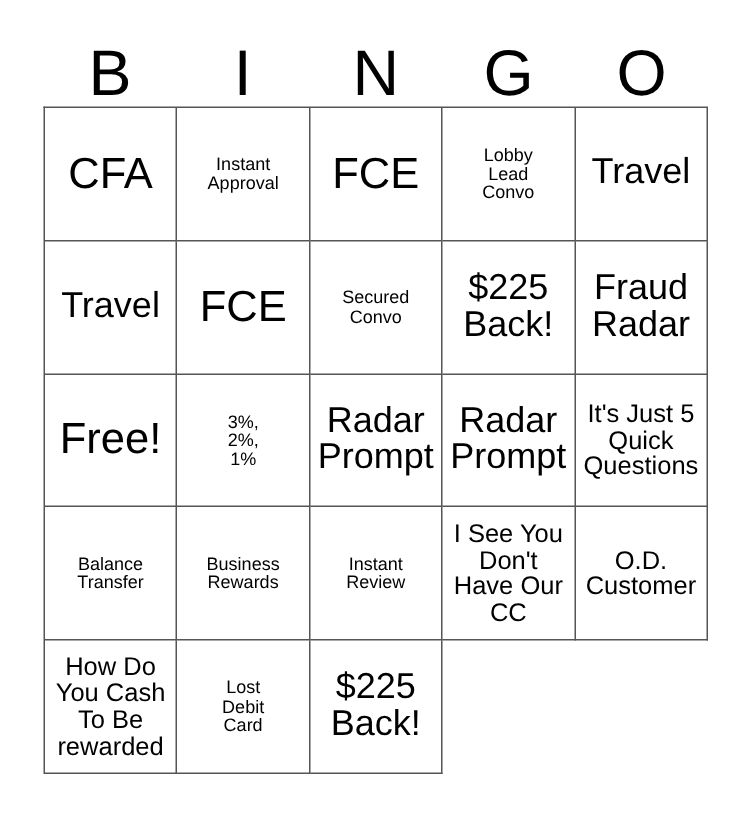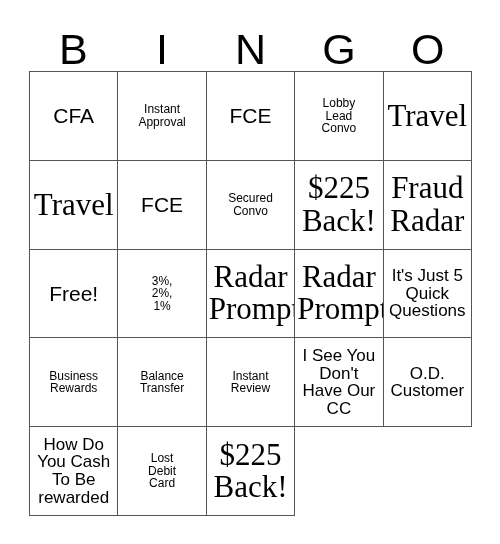--- a/index.html
+++ b/index.html
@@ -65,22 +65,22 @@
     overflow: hidden;
   }
   .cell-text {
     display: block;
     width: 100%;
     line-height: 1.04;
     white-space: pre-line;
     word-break: normal;
   }
   
-  .s-xl .cell-text { font-size: 21px; }
-  .s-lg .cell-text { font-size: 31px; font-family: Liberation Serif, serif; }
+  .s-xl .cell-text { font-size: 29px; }
+  .s-lg .cell-text { font-size: 24px; }
   .s-md .cell-text { font-size: 12px; }
   .s-sm .cell-text { font-size: 17px; }
 </style>
 </head>
 <body>
 
 <div id="card">
 
   <div id="header">
     <div class="header-letter">B</div>
@@ -142,26 +142,26 @@
       <div class="cell s-lg">
         <span class="cell-text">Radar
 Prompt</span>
       </div>
       <div class="cell s-sm">
         <span class="cell-text">It's Just 5
 Quick
 Questions</span>
       </div>
       <div class="cell s-md">
+        <span class="cell-text">Balance
+Transfer</span>
+      </div>
+      <div class="cell s-md">
         <span class="cell-text">Business
 Rewards</span>
-      </div>
-      <div class="cell s-md">
-        <span class="cell-text">Balance
-Transfer</span>
       </div>
       <div class="cell s-md">
         <span class="cell-text">Instant
 Review</span>
       </div>
       <div class="cell s-sm">
         <span class="cell-text">I See You
 Don't
 Have Our
 CC</span>

